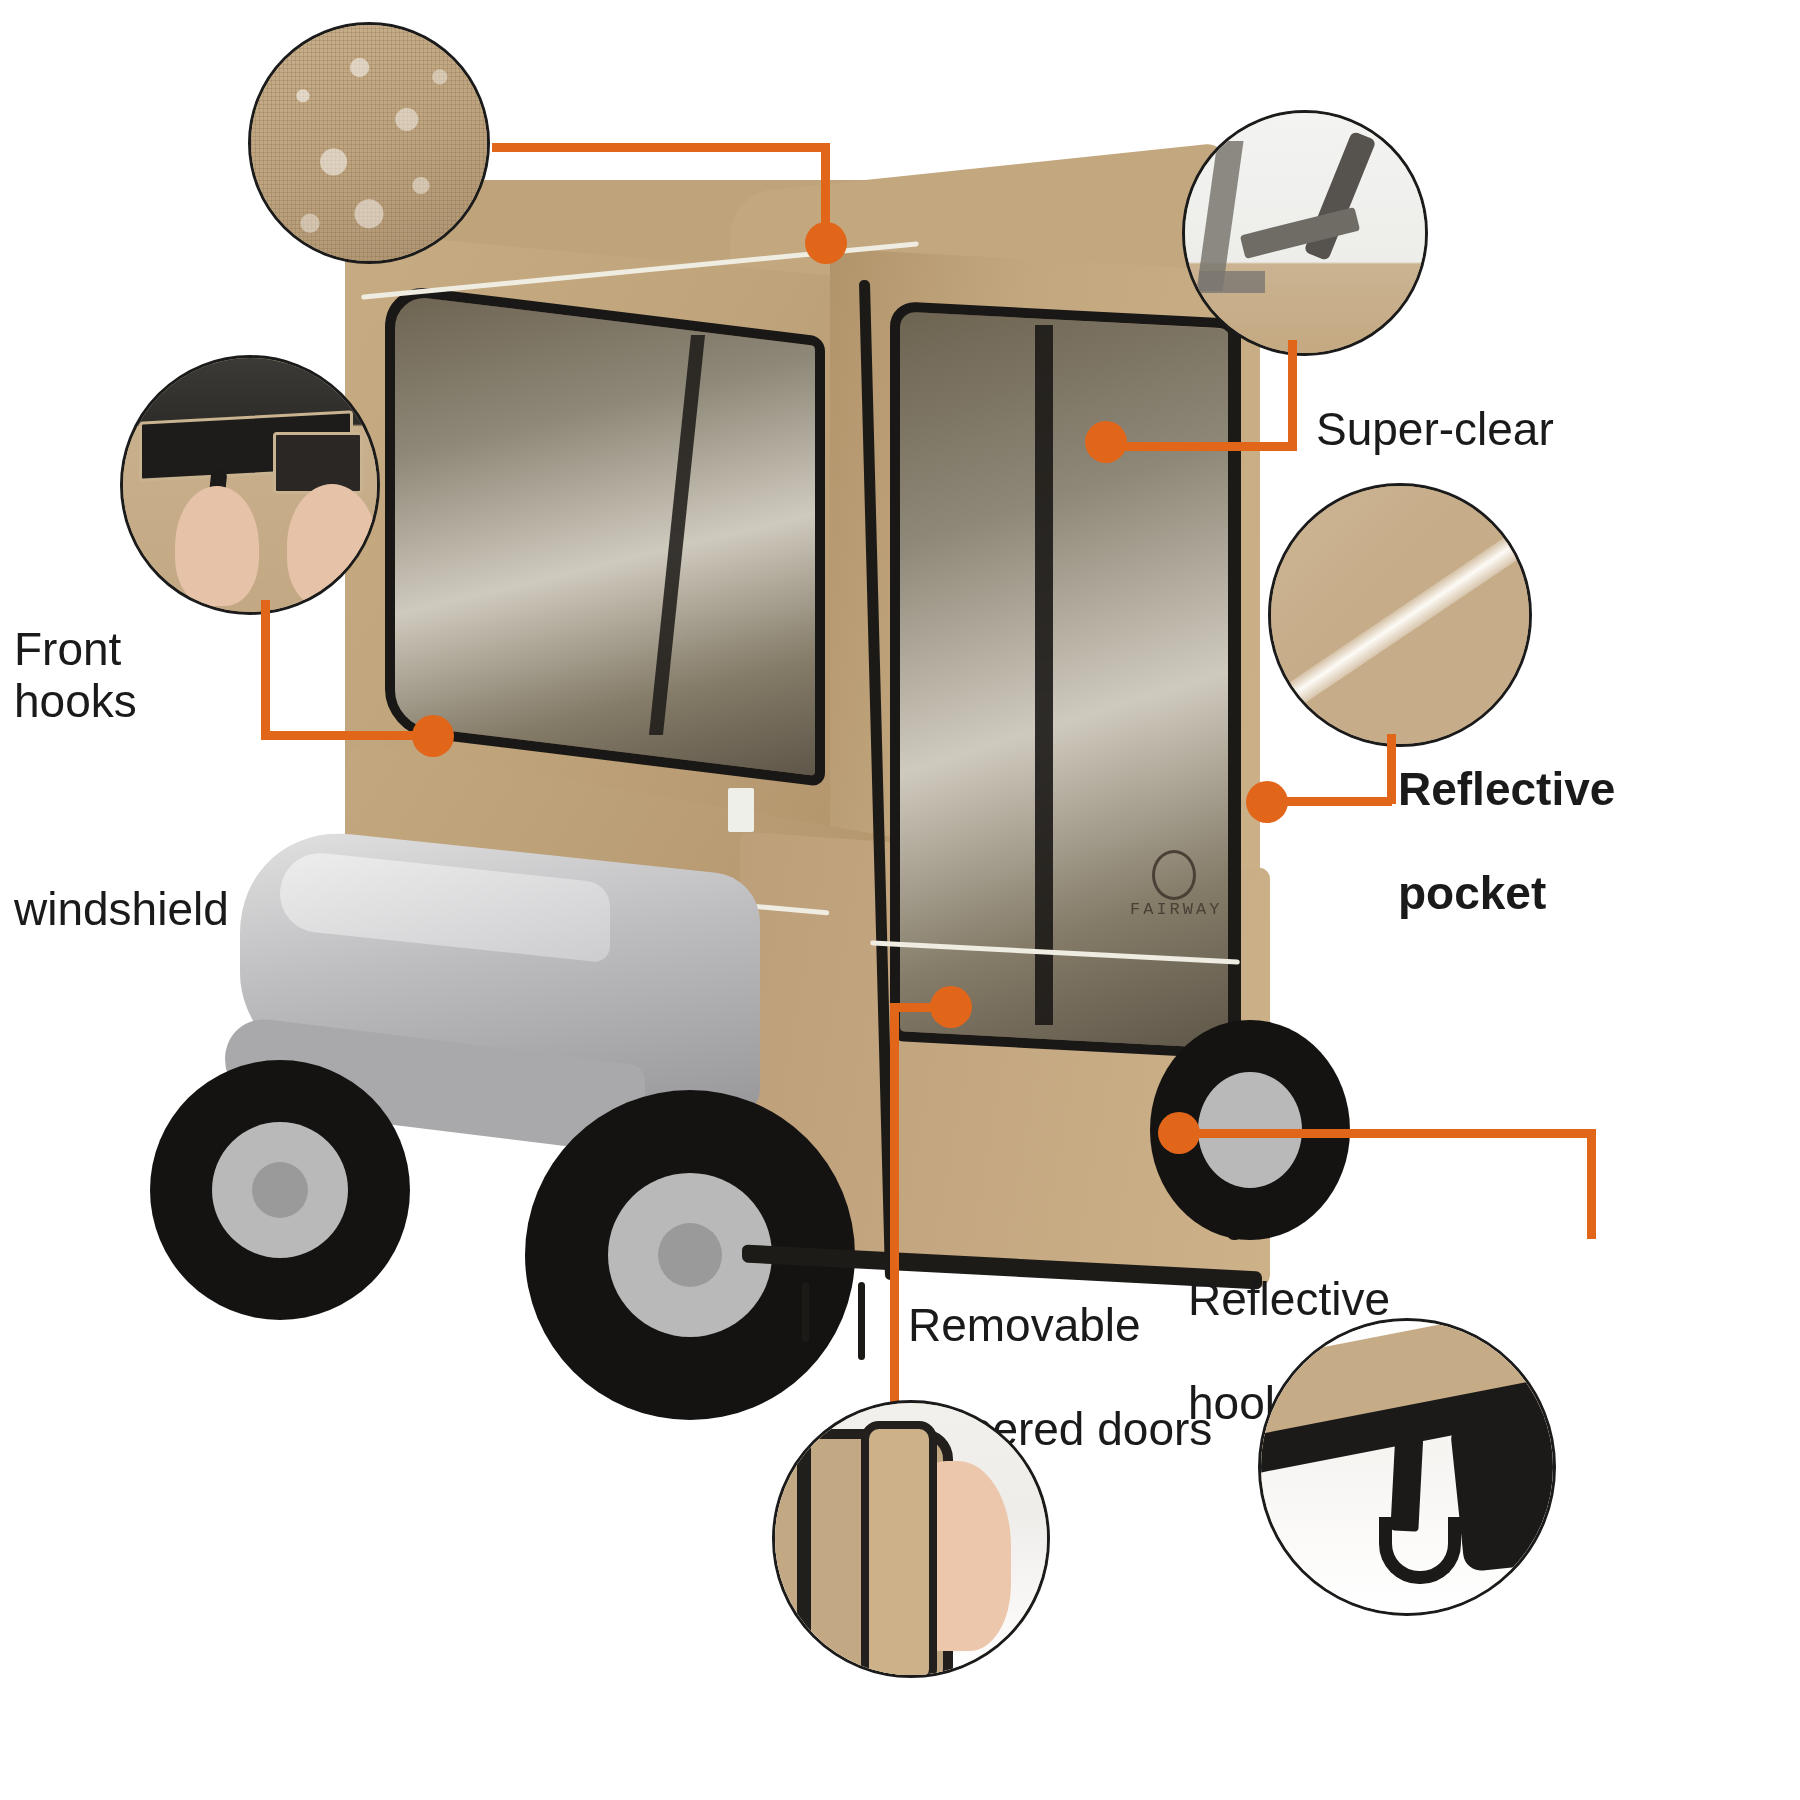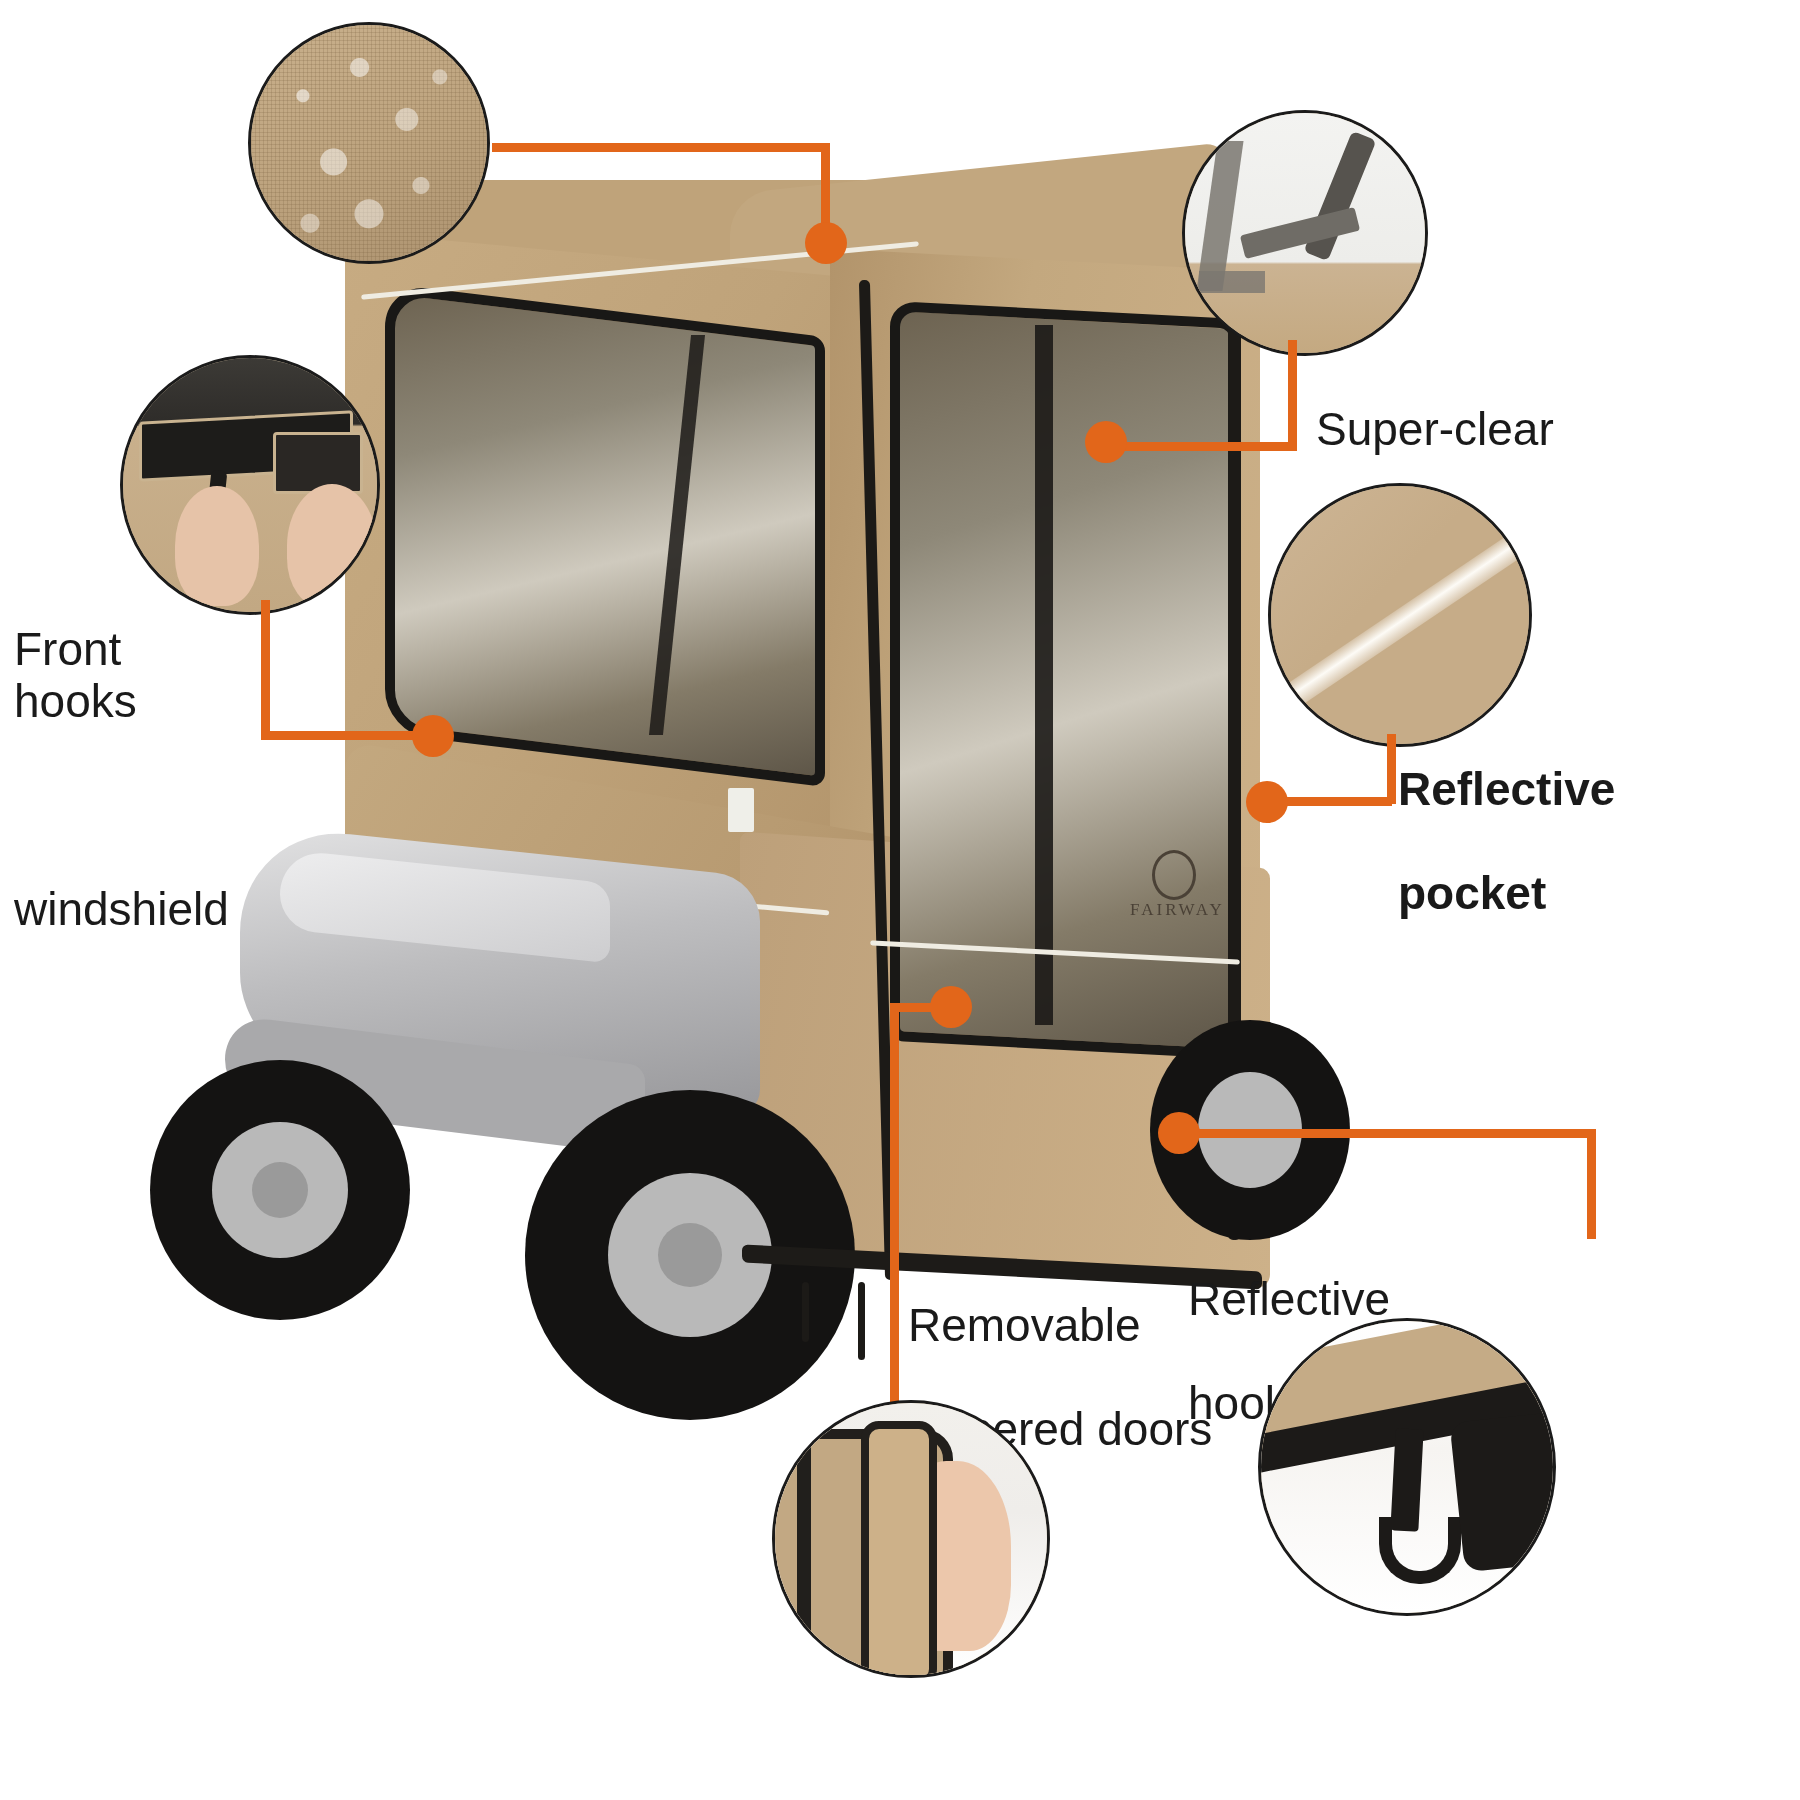--- a/index.html
+++ b/index.html
@@ -74,21 +74,21 @@
   .encl-dark{position:absolute;background:#ab8d64;}
   .win{position:absolute;background:linear-gradient(160deg,#6d6351 0%,#8e8878 28%,#cfcabe 55%,#847b68 80%,#5e5648 100%);
        border:10px solid #191816;border-radius:10px;}
   .seam{position:absolute;background:#1c1a17;}
   .piping{position:absolute;background:#efece2;height:5px;border-radius:3px;}
   .tire{position:absolute;background:#141312;border-radius:50%;}
   .rim{position:absolute;background:#b9b9b9;border-radius:50%;}
   .hub{position:absolute;background:#9a9a9a;border-radius:50%;}
   .body-grey{position:absolute;background:linear-gradient(165deg,#e3e3e4 0%,#bdbdbf 45%,#97979a 100%);}
   .logo-fairway{position:absolute;color:#4a4136;font-size:17px;letter-spacing:3px;
-                font-family:Liberation Serif, serif;}
+                font-family:Liberation Mono, monospace;}
   .logo-ring{position:absolute;border:3px solid #4a4136;border-radius:50%;}
   .tag{position:absolute;background:#efefe9;border-radius:2px;}
 </style>
 </head>
 <body>
 
 <div class="stage">
 
   <div class="cart" style="left:130px;top:160px;width:1280px;height:1260px;">
 

